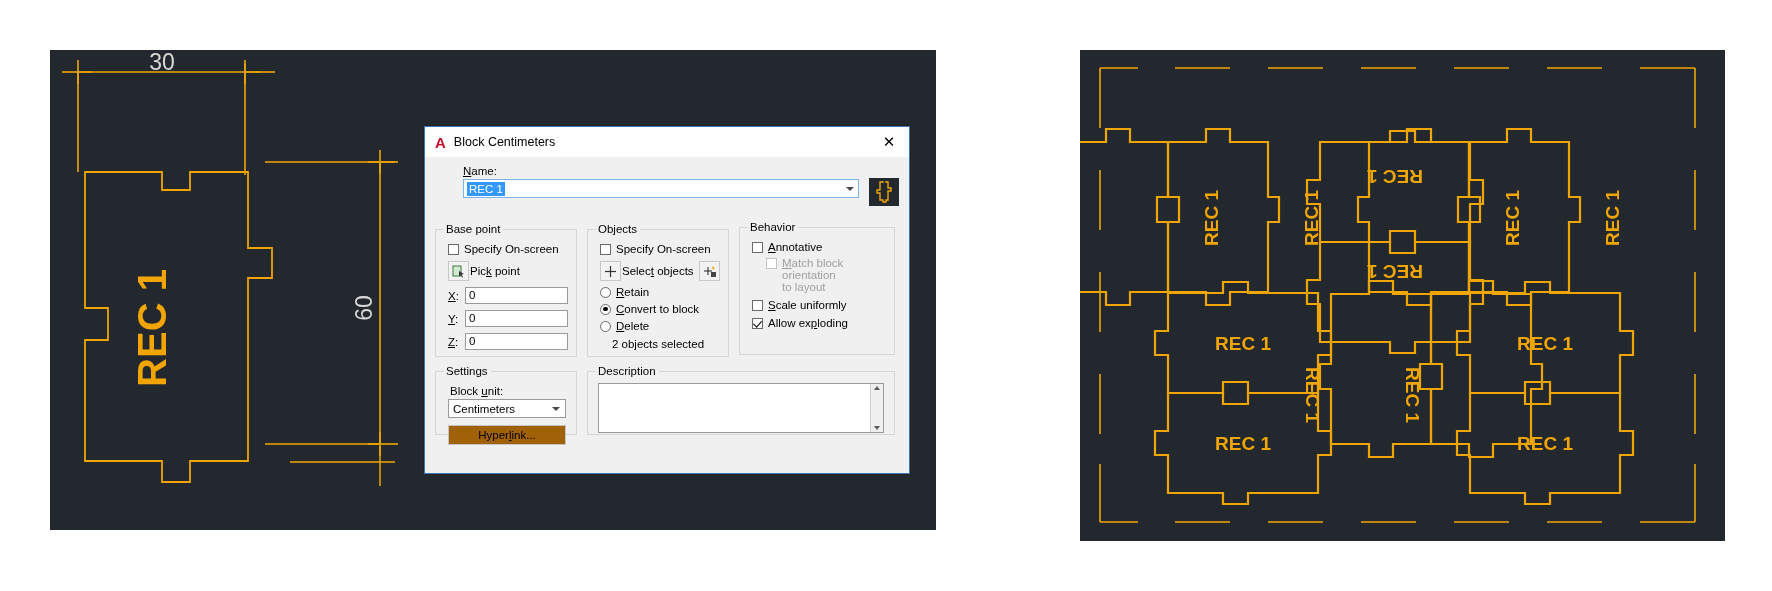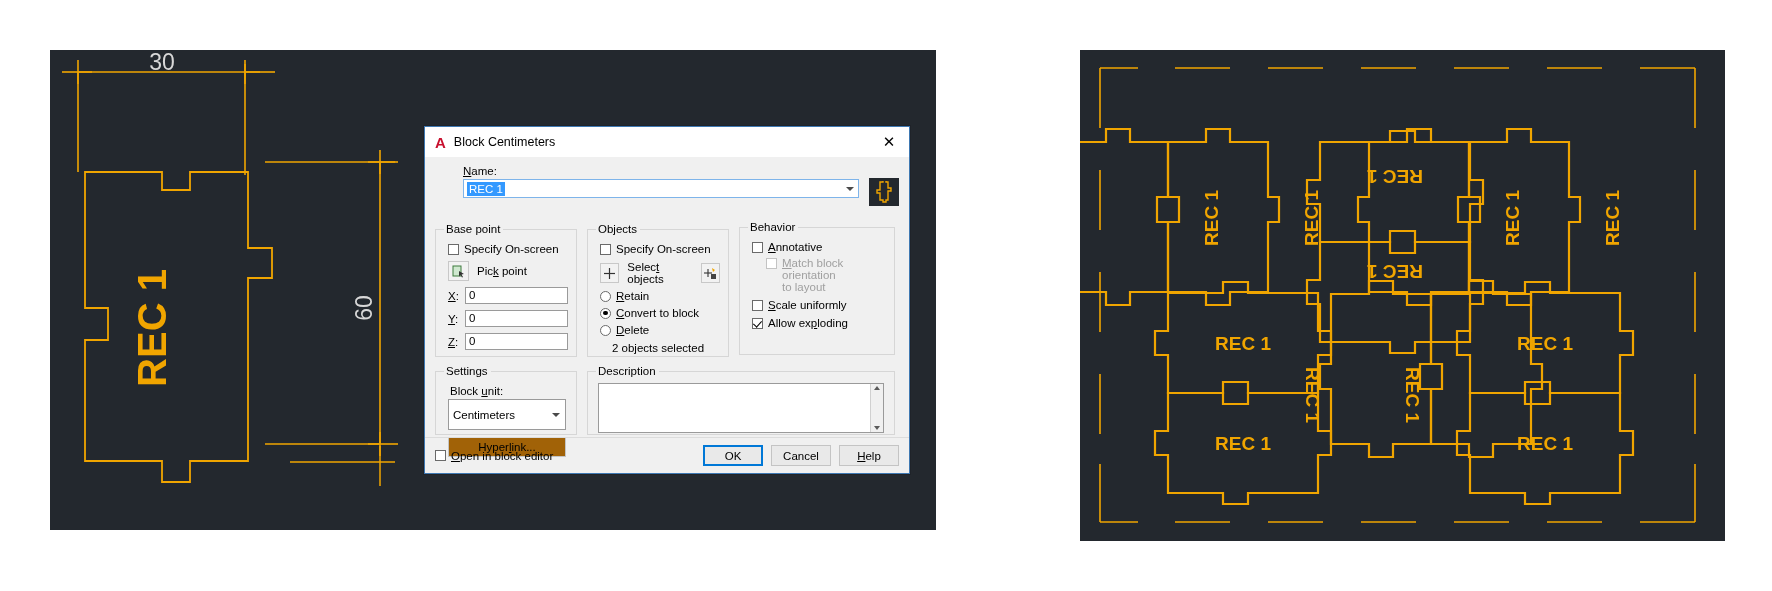--- a/index.html
+++ b/index.html
@@ -112,21 +112,21 @@
     box-sizing: border-box; flex: 0 0 auto; position: relative;
   }
   .chkbox.checked::after {
     content: ""; position: absolute; left: 2px; top: 0px;
     width: 4px; height: 7px; border: solid #000;
     border-width: 0 1.4px 1.4px 0; transform: rotate(42deg);
   }
   .chkbox.disabled { border-color: #c3c3c3; background:#fff; }
   .txt-dis { color: #a0a0a0; }
 
-  .btn-icon-row { display:flex; align-items:center; gap:8px; margin: 6px 0 0 4px; }
+  .btn-icon-row { display:flex; align-items:center; gap:1px; margin: 6px 0 0 4px; }
   .smallbtn {
     width: 21px; height: 20px; border: 1px solid #c8c8c8;
     background: #f2f2f2; display:flex; align-items:center; justify-content:center;
     box-sizing: border-box;
   }
 
   .coord-row { display:flex; align-items:center; gap:7px; margin: 6px 0 0 4px; }
   .coord-lbl { width: 10px; font-size: 11.5px; }
   .coord-input {
     flex: 1; height: 17px; border: 1px solid #9a9a9a; background: #fff;
@@ -142,21 +142,21 @@
   .radio.sel::after {
     content:""; position:absolute; left:2.2px; top:2.2px;
     width: 4.6px; height:4.6px; border-radius:50%; background:#000;
   }
   .objsel-note { text-align:center; margin-top: 6px; font-size: 11.5px; }
 
   .indent-row { margin-left: 18px; }
 
   .settings-label { margin: 4px 0 2px 6px; font-size: 11.5px; }
   .unit-combo {
-    margin: 0 2px 0 4px; height: 31px; border:1px solid #9a9a9a; background:#fff;
+    margin: 0 2px 0 4px; height: 19px; border:1px solid #9a9a9a; background:#fff;
     position: relative; display:flex; align-items:center; padding-left:4px;
     font-size: 11.5px; box-sizing: border-box;
   }
   .unit-combo .arrow {
     position:absolute; right:5px; top:50%; transform: translateY(-50%);
     width:0;height:0;border-left:4px solid transparent;border-right:4px solid transparent;
     border-top:4px solid #4a4a4a;
   }
   .hyperlink-btn {
     margin: 7px 2px 0 4px; height: 20px; border:1px solid #c4c4c4; background:#a16207;
@@ -475,27 +475,16 @@
           <span style="position:absolute;left:4px;top:2px;font-size:11.5px"></span>
           <div class="desc-scroll">
             <span class="sb-arrow sb-up"></span>
             <span class="sb-arrow sb-dn"></span>
           </div>
         </div>
       </fieldset>
 
     </div>
 
-    <div class="dlg-footer">
-      <div class="chk-row" style="margin:0">
-        <span class="chkbox"></span>
-        <span class="lbl"><span class="u">O</span>pen in block editor</span>
-      </div>
-      <div class="footer-btns">
-        <div class="fbtn primary">OK</div>
-        <div class="fbtn">Cancel</div>
-        <div class="fbtn"><span class="u">H</span>elp</div>
-      </div>
-    </div>
 
   </div>
 
 </div>
 
 </body></html>

